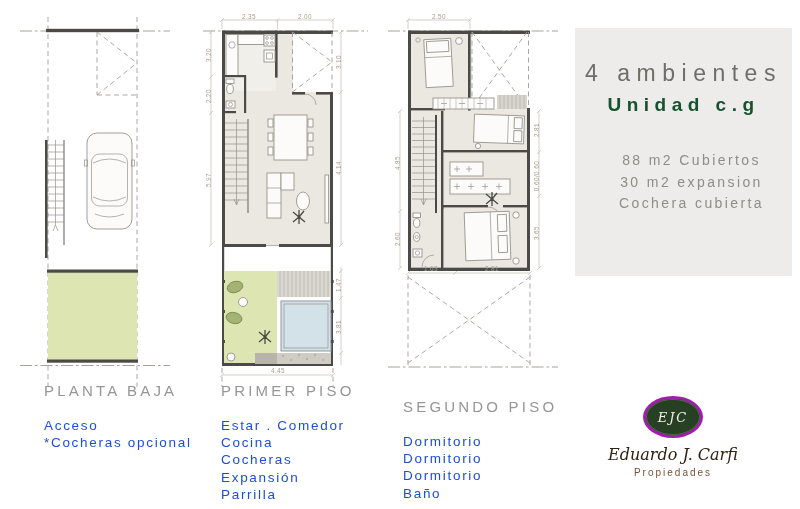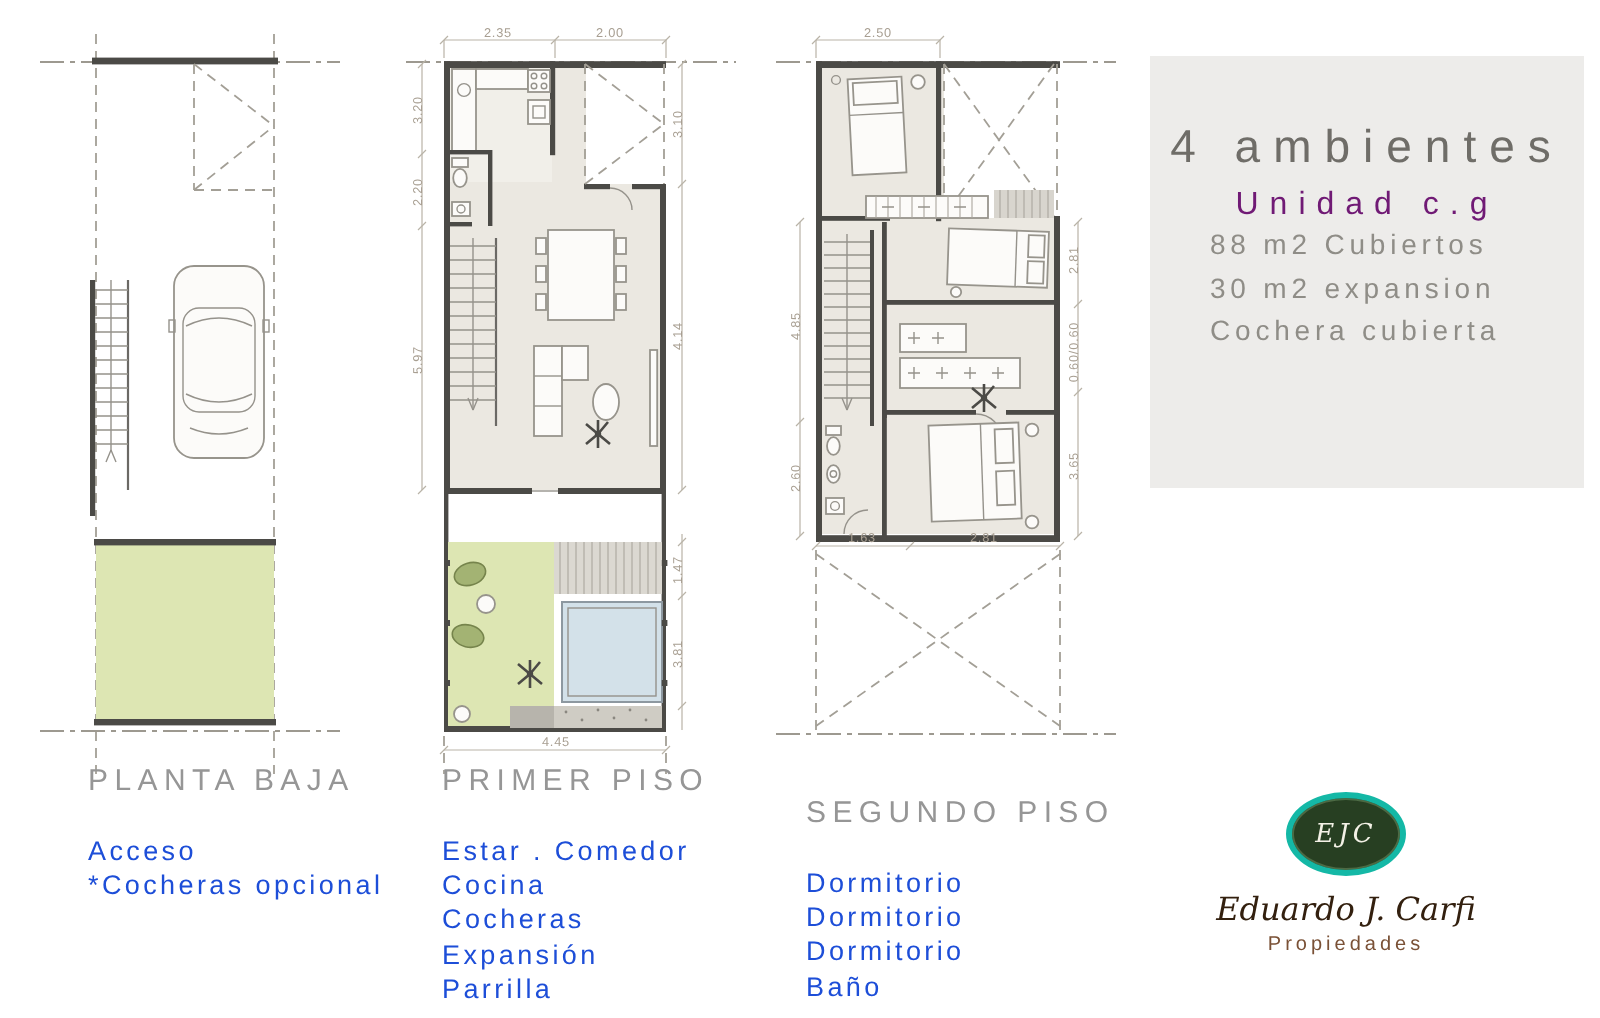--- a/index.html
+++ b/index.html
@@ -16,29 +16,29 @@
   .dashdot{stroke:#9d9990;stroke-width:0.9;fill:none;stroke-dasharray:12 3 2.5 3;}
   .dim{stroke:#b9b3a7;stroke-width:0.6;fill:none;}
   .dimtext{fill:#a89f92;font-size:6.4px;font-family:"Liberation Sans",sans-serif;letter-spacing:0.4px;}
   .hatchln{stroke:#aaa79e;stroke-width:0.55;}
 
   
   .plan-label{position:absolute;color:#9a9a9a;}
   .plan-title{font-size:15px;letter-spacing:3.2px;color:#969696;margin-bottom:18px;white-space:nowrap;}
   .plan-feature{font-size:13.5px;letter-spacing:1.7px;line-height:17.2px;color:#1d4ed8;white-space:nowrap;}
 
-  .info-panel{position:absolute;left:575px;top:28px;width:217px;height:216px;
+  .info-panel{position:absolute;left:575px;top:28px;width:217px;height:248px;
               background:#edecea;text-align:center;color:#74726d;}
   .info-title1{margin-top:32px;font-size:23px;letter-spacing:6.5px;color:#6f6d68;white-space:nowrap;}
-  .info-title2{margin-top:7px;font-size:16px;letter-spacing:5.5px;color:#701a75;white-space:nowrap;}
-  .info-details{text-align:left;padding-left:30px;}
+  .info-title2{margin-top:7px;font-size:19px;letter-spacing:5.5px;color:#14532d;white-space:nowrap;font-weight:bold;}
+  .info-details{margin-top:34px;text-align:center;padding-left:16px;}
   .info-detail{font-size:14px;letter-spacing:2.4px;line-height:21.5px;color:#8f8d87;white-space:nowrap;}
 
   .logo{position:absolute;left:600px;top:396px;width:146px;text-align:center;}
-  .logo-ellipse{width:54px;height:36px;margin:0 auto;background:#273f22;border:3px solid #14b8a6;
+  .logo-ellipse{width:54px;height:36px;margin:0 auto;background:#273f22;border:3px solid #a21caf;
                 border-radius:50%;display:flex;align-items:center;justify-content:center;
                 box-shadow:inset 0 0 0 1px #4c6a44;}
   .logo-monogram{color:#f3f1e6;font-family:"DejaVu Serif",serif;font-style:italic;
                  font-size:13px;letter-spacing:2px;}
   .logo-name{margin-top:7px;font-family:"DejaVu Serif",serif;font-style:italic;
              font-size:16px;color:#33200f;white-space:nowrap;}
   .logo-tagline{margin-top:3px;font-size:10px;letter-spacing:2px;color:#7a5136;}
 </style>
 </head>
 <body>

